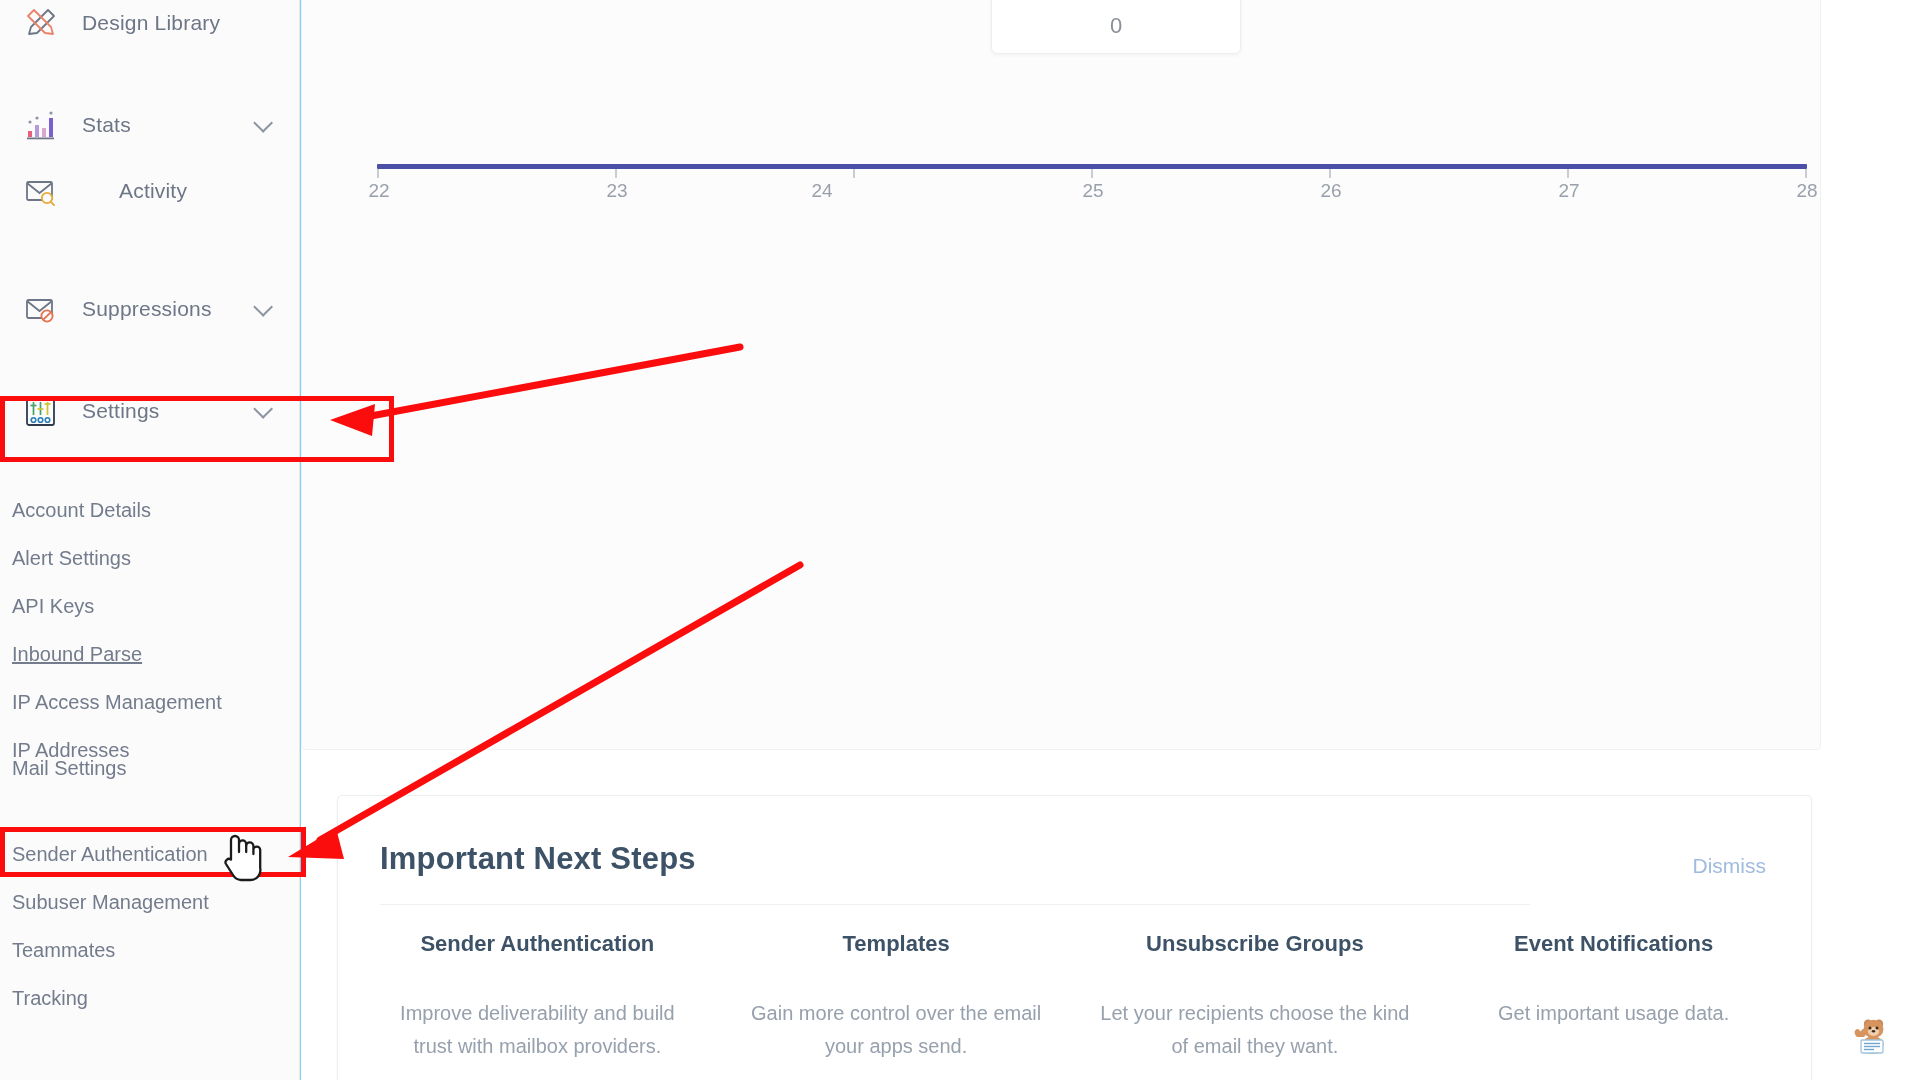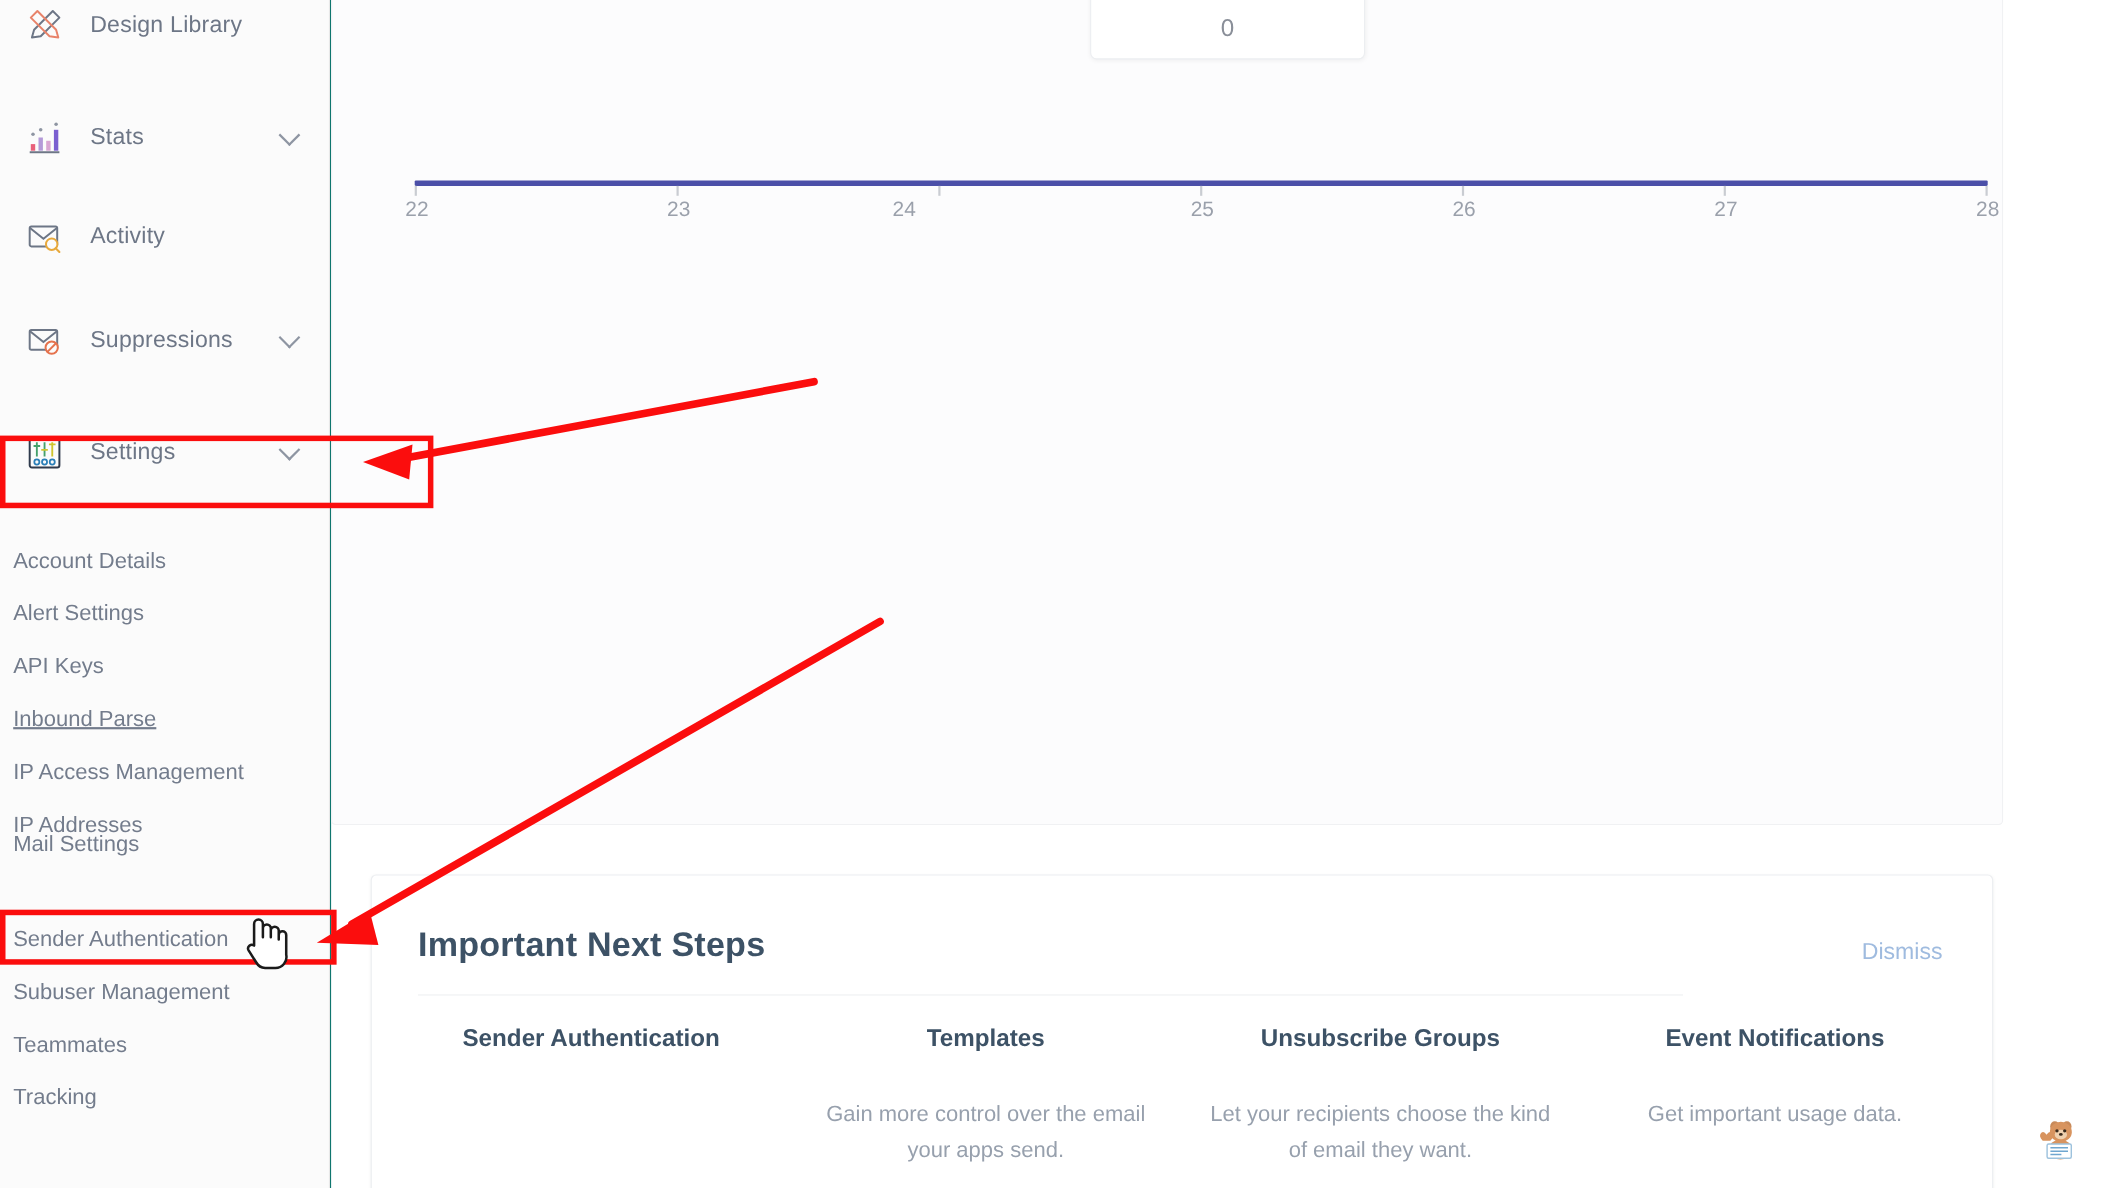--- a/index.html
+++ b/index.html
@@ -5,21 +5,21 @@
   * { box-sizing: border-box; margin: 0; padding: 0; }
   html, body {
     width: 1920px; height: 1080px;
     overflow: hidden;
     background: #ffffff;
     font-family: "Liberation Sans", sans-serif;
   }
   #root {
     position: relative;
     width: 1920px; height: 1080px;
-    background: #0f766e;
+    background: #7dd3fc;
   }
 
   
   #sidebar {
     position: absolute;
     left: 0; top: 0;
     width: 300px; height: 1080px;
     background: #fbfbfb;
     border-right: 1px solid #e8e8e8;
     overflow: hidden;
@@ -253,21 +253,21 @@
           <circle cx="14" cy="11" r="1.6" fill="#8e95a2"></circle>
           <circle cx="7" cy="15" r="1.6" fill="#8e95a2"></circle>
           <circle cx="28" cy="6" r="1.6" fill="#8e95a2"></circle>
           <rect x="4" y="30.5" width="27" height="1.8" fill="#6d7686"></rect>
         </svg>
       </span>
       <span class="nav-label">Stats</span>
       <span class="chevron"></span>
     </div>
 
-    <div class="nav-group" style="top:164px;">
+    <div class="nav-group" style="top:140px;gap:37px;">
       <span class="nav-icon">
         <svg viewBox="0 0 36 36" width="36" height="36">
           <rect x="4" y="9" width="25" height="18" rx="1.5" fill="none" stroke="#6d7686" stroke-width="1.8"></rect>
           <path d="M4 10 L16.5 20 L29 10" fill="none" stroke="#6d7686" stroke-width="1.8"></path>
           <circle cx="24" cy="25" r="5.2" fill="#fbfbfb" stroke="#e8a93c" stroke-width="1.8"></circle>
           <line x1="27.6" y1="28.6" x2="31" y2="32" stroke="#e8a93c" stroke-width="1.9" stroke-linecap="round"></line>
         </svg>
       </span>
       <span class="nav-label">Activity</span>
     </div>
@@ -367,20 +367,21 @@
     </div>
 
     <section id="next-steps">
       <h2 id="next-steps-title">Important Next Steps</h2>
       <a id="dismiss-link">Dismiss</a>
       <div id="ns-divider"></div>
 
       <div id="cards-row">
         <div class="ns-card">
           <div class="ns-card-title">Sender Authentication</div>
+          <div class="ns-card-desc">Improve deliverability and build trust with mailbox providers.</div>
         </div>
         <div class="ns-card">
           <div class="ns-card-title">Templates</div>
           <div class="ns-card-desc">Gain more control over the email your apps send.</div>
         </div>
         <div class="ns-card">
           <div class="ns-card-title">Unsubscribe Groups</div>
           <div class="ns-card-desc">Let your recipients choose the kind of email they want.</div>
         </div>
         <div class="ns-card">

